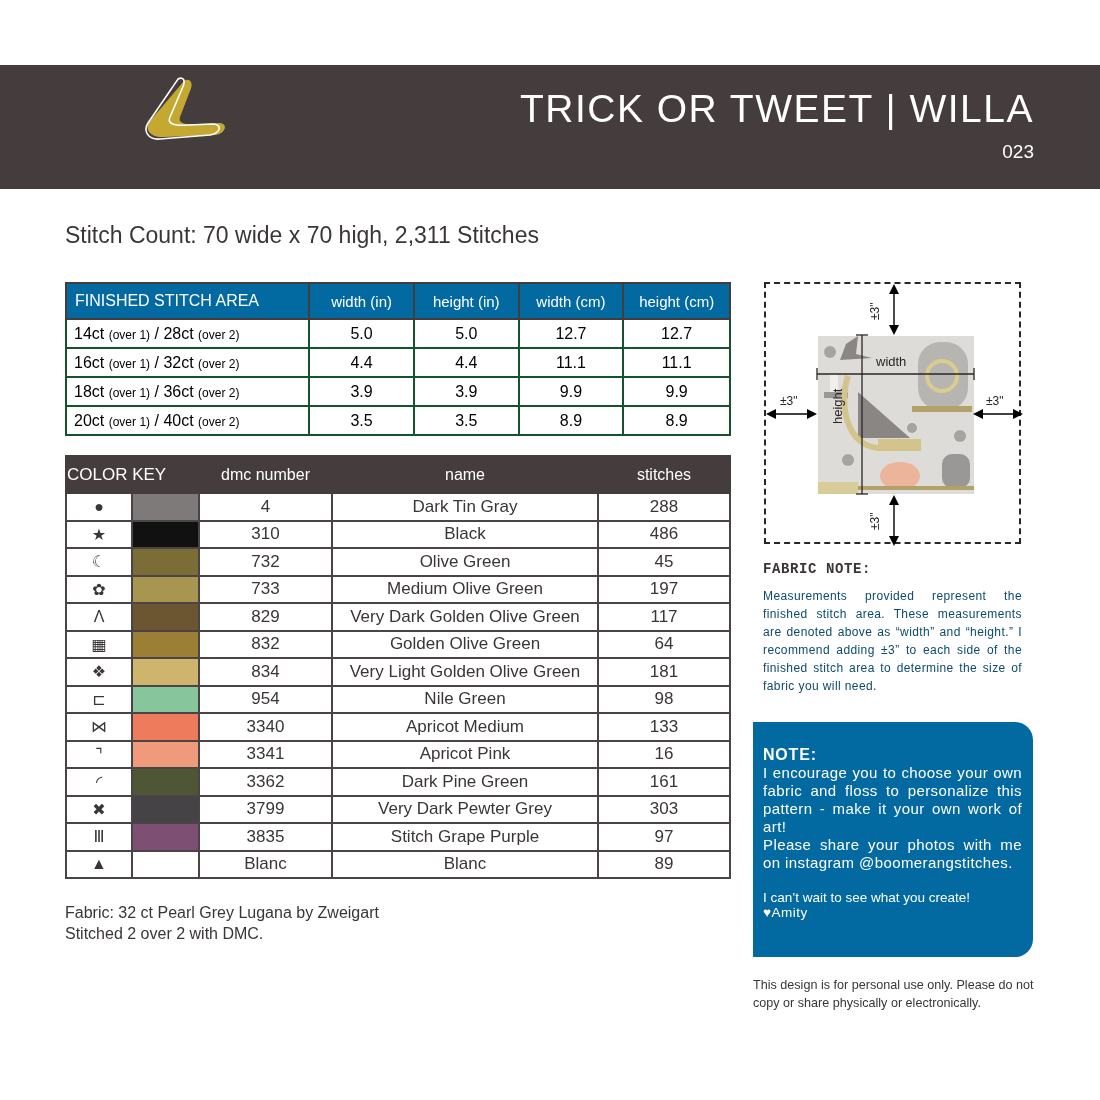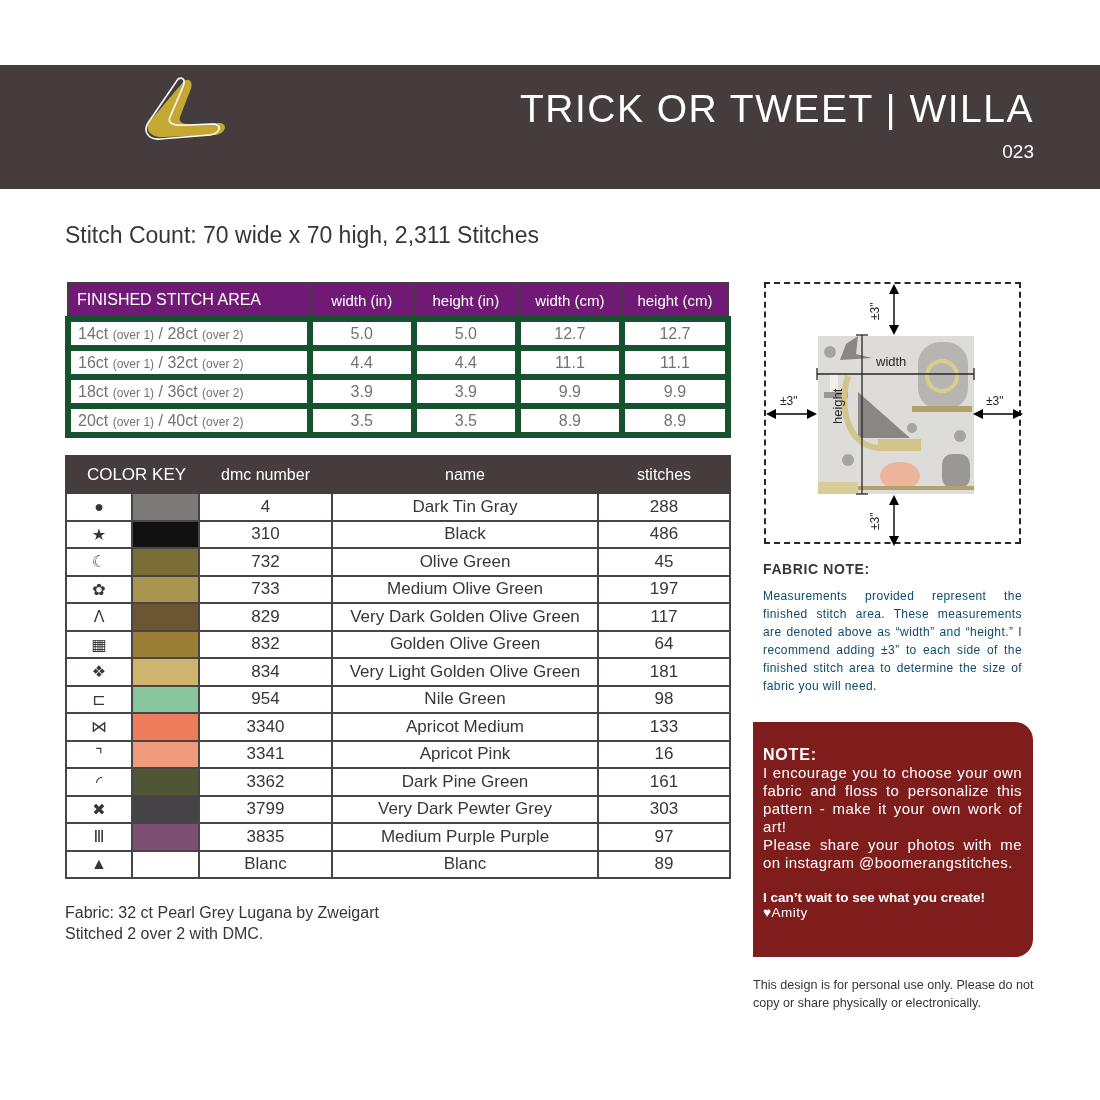--- a/index.html
+++ b/index.html
@@ -11,49 +11,49 @@
   .logo svg { position: absolute; left: 84px; top: 12px; }
   .brand { position: absolute; left: 3px; top: 84px; color: #fff; font-size: 24px; letter-spacing: 0.2px; margin-top: 36px; }
   .title { position: absolute; right: 66px; top: 22px; color: #fff; font-size: 39px; letter-spacing: 1.5px; font-weight: normal; }
   .code { position: absolute; right: 66px; top: 76px; color: #fff; font-size: 19px; }
 
   .stitch-count { position: absolute; left: 65px; top: 222px; font-size: 23px; color: #3a3536; }
   .stitch-count .lbl { font-weight: normal; }
 
   table { border-collapse: collapse; position: absolute; }
   .fsa { left: 65px; top: 282px; width: 666px; }
-  .fsa th { background: #701a75; color: #fff; font-weight: normal; font-size: 15px; height: 36px; text-align: center; border: 2px solid #453c3e; }
+  .fsa th { background: #0369a1; color: #fff; font-weight: normal; font-size: 15px; height: 36px; text-align: center; border: 2px solid #453c3e; }
   .fsa th.first { text-align: left; padding-left: 8px; font-size: 16px; }
-  .fsa td { height: 29px; border: 6px solid #14532d; font-size: 16px; text-align: center; color: #737373; }
+  .fsa td { height: 29px; border: 2px solid #14532d; font-size: 16px; text-align: center; color: #000000; }
   .fsa td.first { text-align: left; padding-left: 7px; }
   .fsa td.first .sm { font-size: 12px; }
 
   .ck { left: 65px; top: 455px; width: 666px; }
   .ck th { background: #453c3e; color: #fff; font-weight: normal; font-size: 16px; height: 37px; border: 2px solid #453c3e; text-align: center; }
-  .ck th.first { text-align: center; padding-left: 8px; font-size: 17px; }
+  .ck th.first { text-align: left; font-size: 17px; }
   .ck td { height: 27.5px; border: 2px solid #4a4446; font-size: 17px; text-align: center; color: #3a3536; padding: 0; }
   .ck td.sym { width: 66px; font-size: 16px; color: #3a3536; }
   .ck td.sw { width: 67px; }
 
   .model { position: absolute; left: 65px; top: 902px; font-size: 16px; line-height: 21px; color: #3a3536; }
   .model .h { font-weight: bold; letter-spacing: 0.8px; }
 
   .diagram { position: absolute; left: 764px; top: 282px; width: 257px; height: 262px; border: 2px dashed #2b2527; }
   .pattern { position: absolute; left: 52px; top: 52px; width: 156px; height: 158px; background: #dedcd8; overflow: hidden; }
   .dim-lbl { position: absolute; font-size: 12px; color: #2b2527; }
 
   .fabric-note { position: absolute; left: 763px; top: 561px; width: 259px; }
-  .fabric-note .h { font-size: 14px; font-weight: bold; letter-spacing: 0.6px; color: #3a3536; }
+  .fabric-note .h { font-size: 14px; font-weight: bold; letter-spacing: 0.6px; color: #3a3536; font-family: Liberation Mono, monospace; }
   .fabric-note p { font-size: 12px; line-height: 18px; text-align: justify; letter-spacing: 0.4px; color: #0c4a6e; margin-top: 10px; }
 
-  .note { position: absolute; left: 753px; top: 722px; width: 280px; height: 235px; background: #7f1d1d; border-radius: 0 18px 18px 0; padding: 24px 11px 16px 10px; color: #fff; }
+  .note { position: absolute; left: 753px; top: 722px; width: 280px; height: 235px; background: #0369a1; border-radius: 0 18px 18px 0; padding: 24px 11px 16px 10px; color: #fff; }
   .note .h { font-size: 16px; font-weight: bold; letter-spacing: 0.8px; }
   .note p { font-size: 15px; line-height: 18px; text-align: justify; letter-spacing: 0.4px; }
   .note p.gap { }
-  .note .bold { font-weight: bold; font-size: 13.5px; margin-top: 18px; }
+  .note .bold { font-weight: normal; font-size: 13.5px; margin-top: 18px; }
 
   .disclaimer { position: absolute; left: 753px; top: 976px; width: 285px; font-size: 12.6px; line-height: 18px; color: #3a3536; }
 </style>
 </head>
 <body>
 
 <div class="header">
   <div class="logo">
     <svg width="84" height="66" viewBox="0 0 84 66">
       <path d="M40 4 C46 0 50 6 46 14 L36 40 C34 46 40 48 52 47 L76 46 C84 47 82 56 72 58 L20 60 C6 61 0 52 6 44 Z" fill="#c4a832"></path>
@@ -203,21 +203,21 @@
         <td class="sym">✖</td>
         <td class="sw" style="background:#454345"></td>
         <td>3799</td>
         <td>Very Dark Pewter Grey</td>
         <td>303</td>
       </tr>
       <tr>
         <td class="sym">Ⅲ</td>
         <td class="sw" style="background:#7d4f73"></td>
         <td>3835</td>
-        <td>Medium Purple Purple</td>
+        <td>Stitch Grape Purple</td>
         <td>97</td>
       </tr>
       <tr>
         <td class="sym">▲</td>
         <td class="sw" style="background:#ffffff"></td>
         <td>Blanc</td>
         <td>Blanc</td>
         <td>89</td>
       </tr>
     </tbody>

